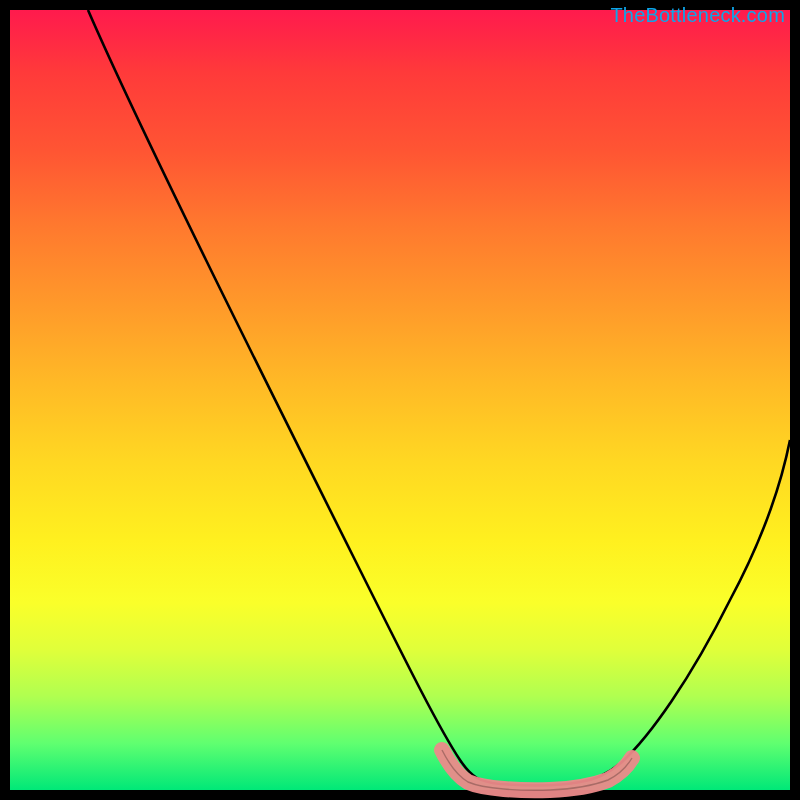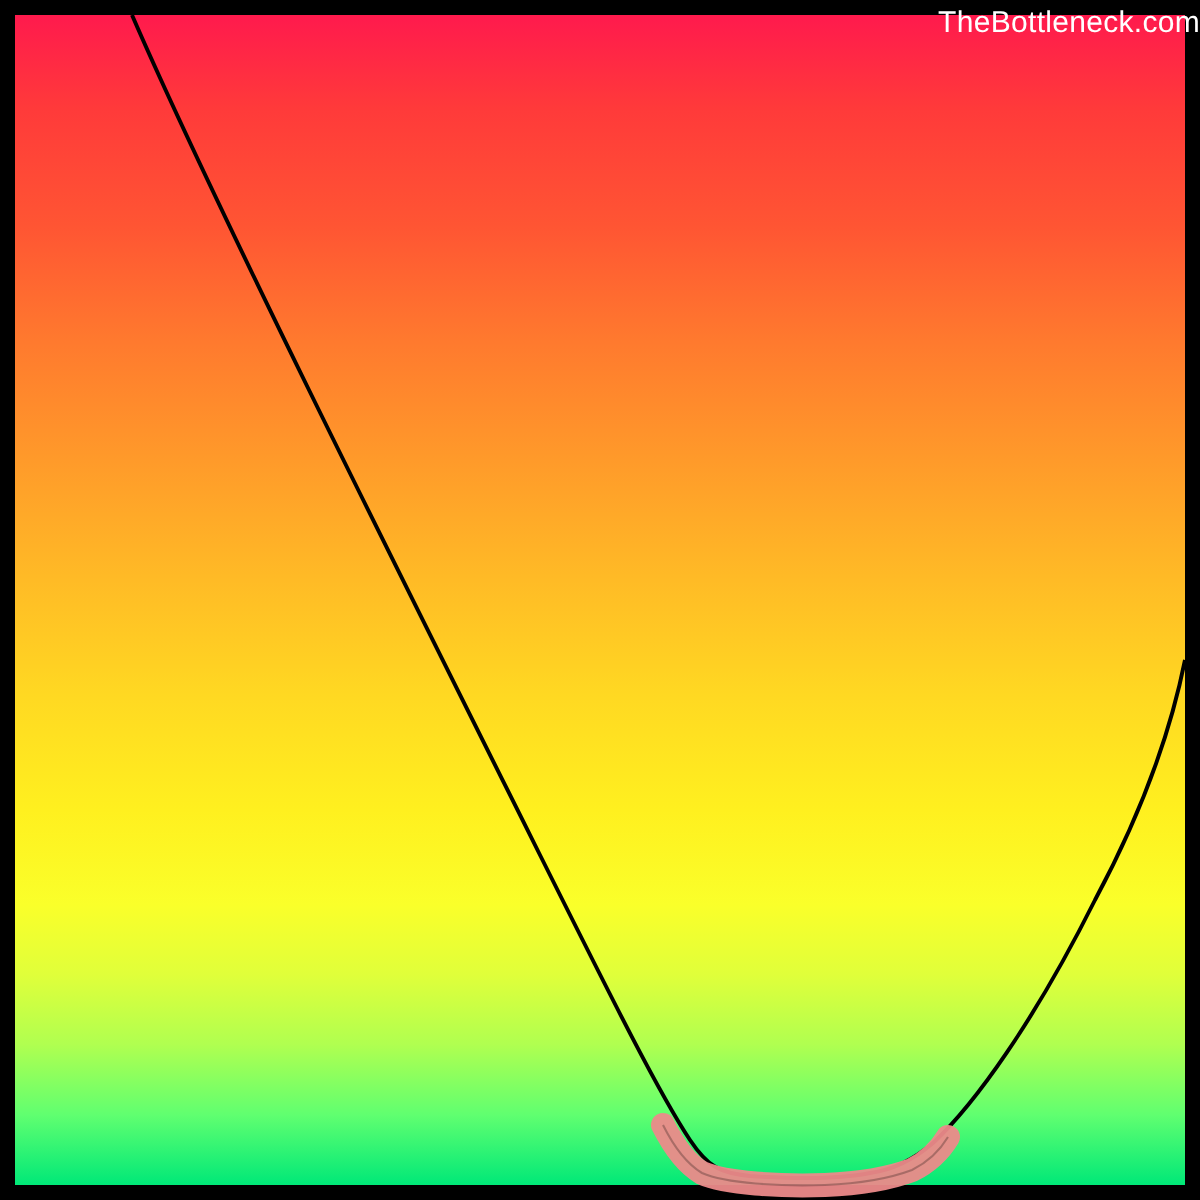--- a/index.html
+++ b/index.html
@@ -1,18 +1,18 @@
 <!DOCTYPE html>
 <html><head>
 <meta charset="utf-8">
 <style>
 body{margin:0;padding:0;background:#000;width:800px;height:800px;overflow:hidden;font-family:Arial,sans-serif}
 .container{position:relative;width:800px;height:800px;background:#000}
 .plot-area{position:absolute;left:10px;top:10px;width:780px;height:780px;background:linear-gradient(to bottom,#ff1a4d 0%,#ff3a3a 8%,#ff5533 18%,#ff7a2e 28%,#ff9a2a 38%,#ffba26 48%,#ffd822 58%,#fff01f 68%,#faff2a 76%,#e0ff3a 82%,#b0ff50 88%,#60ff70 94%,#00e878 100%)}
-.watermark{position:absolute;right:0;top:4px;color:#ffffff;font-size:20px;letter-spacing:.2px}
+.watermark{position:absolute;right:15px;top:4px;color:#0ea5e9;font-size:20px;letter-spacing:.2px}
 svg{position:absolute;left:0;top:0}
 </style>
 </head>
 <body>
 
 <div class="container">
   <div class="plot-area"></div>
 
   <svg width="800" height="800">
     <g transform="translate(10,10)">

